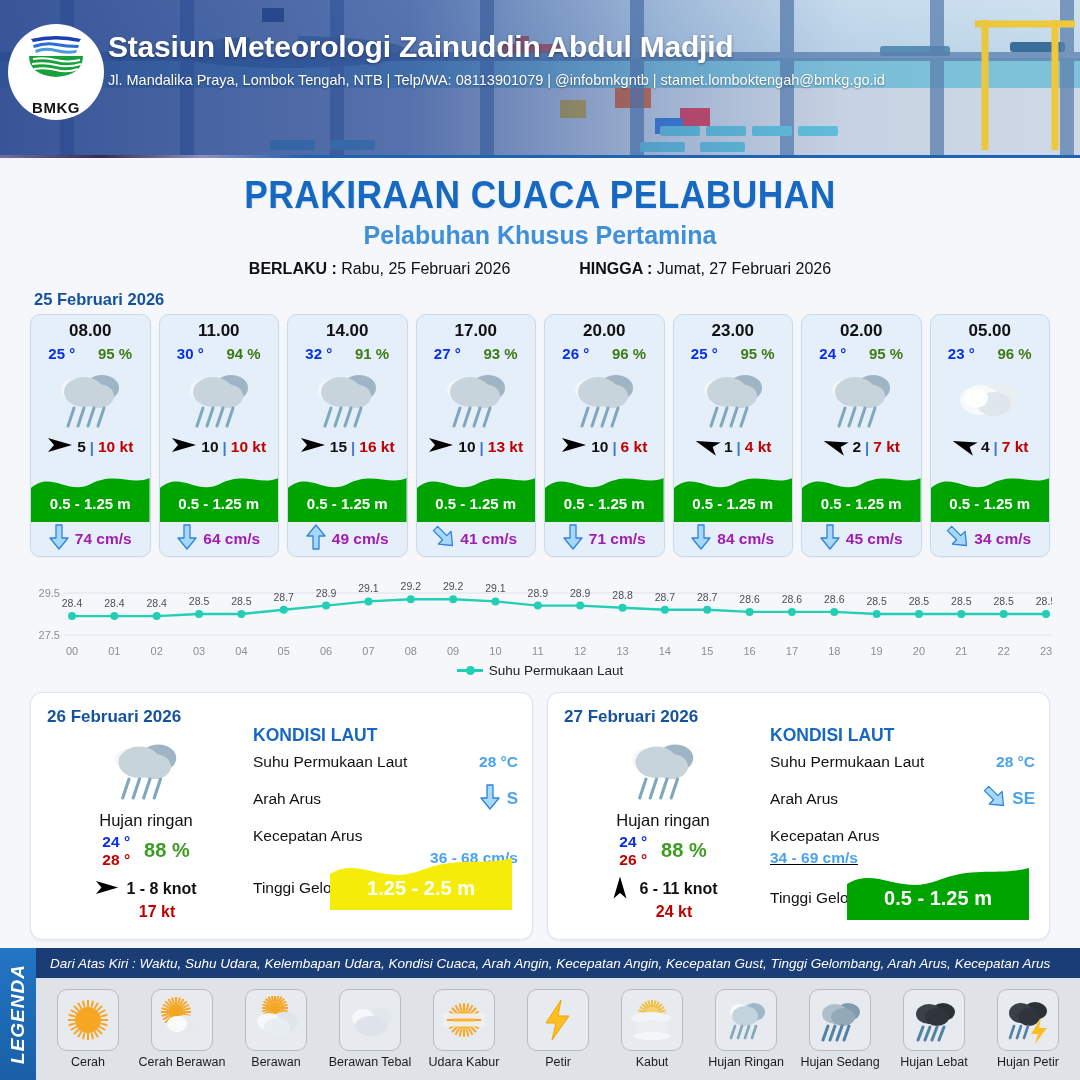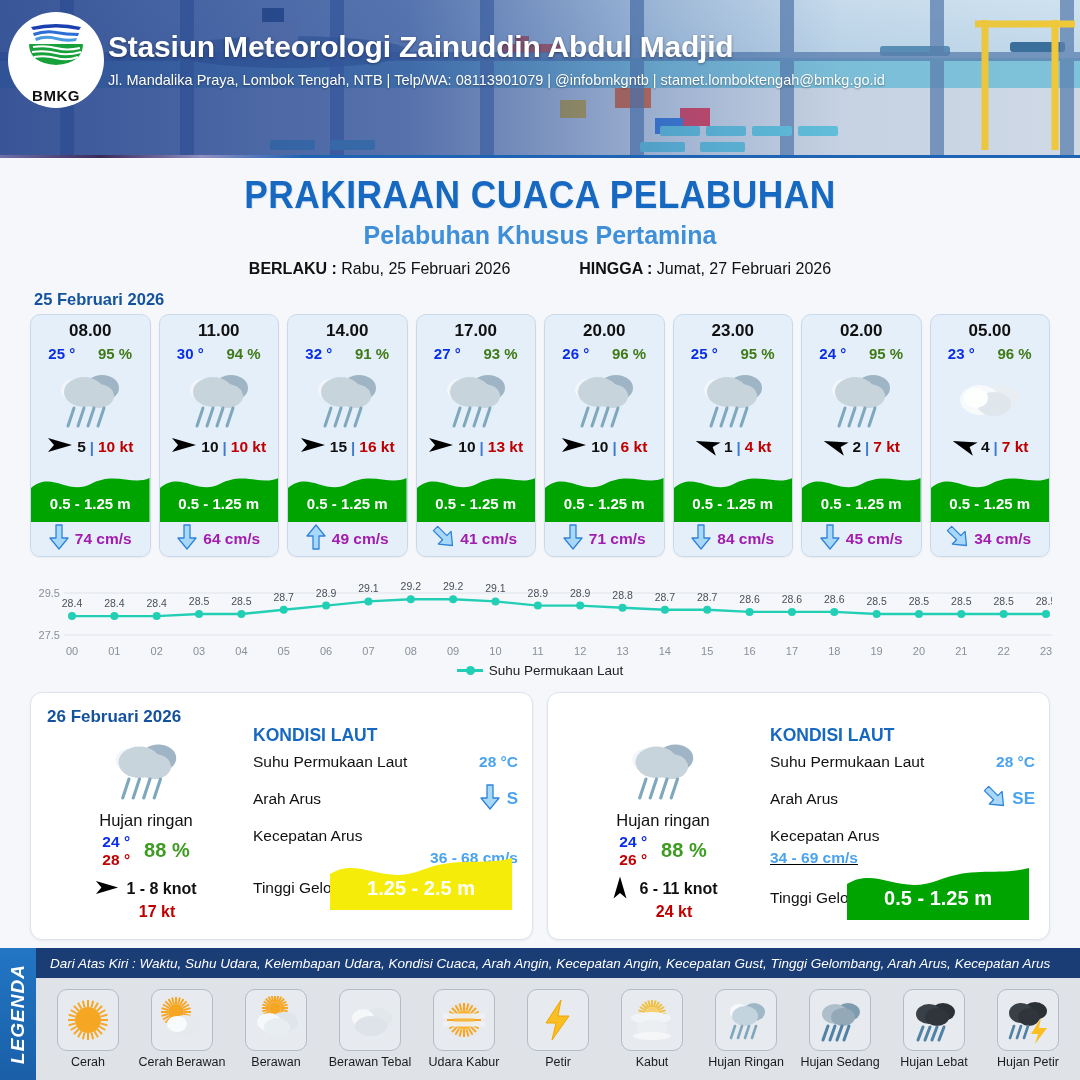--- a/index.html
+++ b/index.html
@@ -19,21 +19,21 @@
     background: linear-gradient(180deg,#bcd4e6 0%, #9fc0da 40%, #7ba7c9 100%);
   }
   .hdr-art { position:absolute; inset:0; }
   .hdr-overlay {
     position:absolute; inset:0;
     background: linear-gradient(90deg, rgba(36,67,140,.88) 0%, rgba(40,74,150,.72) 38%, rgba(50,90,160,.30) 62%, rgba(60,100,165,.06) 78%, rgba(60,100,165,0) 100%);
   }
   .hdr-bottomline { position:absolute; left:0; right:0; bottom:0; height:3px;
     background: linear-gradient(90deg,#6f6fa8,#3a2a5a,#8f8fc0,#1f63b5 28%, #1f63b5 100%); }
   .logo {
-    position: absolute; left: 8px; top: 12px;
+    position: absolute; left: 8px; top: 24px;
     width: 96px; height: 96px; border-radius: 50%;
     background: #fff; display: flex; flex-direction: column;
     align-items: center; justify-content: center; z-index:4;gap:19px;
   }
   .logo-mark { width: 62px; height: 50px; }
   .logo-text { font-size: 15px; font-weight: bold; color: #111; letter-spacing: .5px; margin-top:1px;}
   .hdr-text { position: absolute; left: 108px; top: 28px; z-index:4; }
   .hdr-line1 { color:#fff; font-size:19px; font-weight:bold; letter-spacing:.5px; text-shadow:0 1px 2px rgba(0,0,0,.35);}
   .hdr-line2 { color:#fff; font-size:30px; font-weight:bold; margin-top:2px; letter-spacing:-.2px; text-shadow:0 1px 3px rgba(0,0,0,.4);}
   .hdr-line3 { color:#fff; font-size:14.5px; margin-top:8px; text-shadow:0 1px 2px rgba(0,0,0,.4);}
@@ -754,20 +754,21 @@
       </div>
       <div class="d-wavebox">
         <svg viewBox="0 0 182 62" preserveAspectRatio="none">
           <path d="M0 26 C30 8 52 38 92 22 C128 8 152 18 182 10 L182 62 L0 62 Z" fill="#f5ec0a"></path>
         </svg>
         <div class="d-wavelabel" style="color:#ffffff">1.25 - 2.5 m</div>
       </div>
     </div>
     </div>
     <div class="daily">
+    <div class="d-date">27 Februari 2026</div>
     <div class="d-left">
       <div class="d-icon">
           <svg width="75.60000000000001" height="69.3" viewBox="0 0 72 66">
     <ellipse cx="20" cy="24" rx="13" ry="11" fill="#f3f6f8"></ellipse>
     <ellipse cx="48" cy="22" rx="17" ry="13" fill="#9fb4c4"></ellipse>
     <ellipse cx="30" cy="26" rx="20" ry="15" fill="#c8d4dc"></ellipse>
     <ellipse cx="44" cy="30" rx="16" ry="12" fill="#c8d4dc"></ellipse>
     <g stroke="#7fa8bd" stroke-width="3" stroke-linecap="round">
       <line x1="20" y1="42" x2="14" y2="60"></line>
       <line x1="30" y1="42" x2="24" y2="60"></line>

